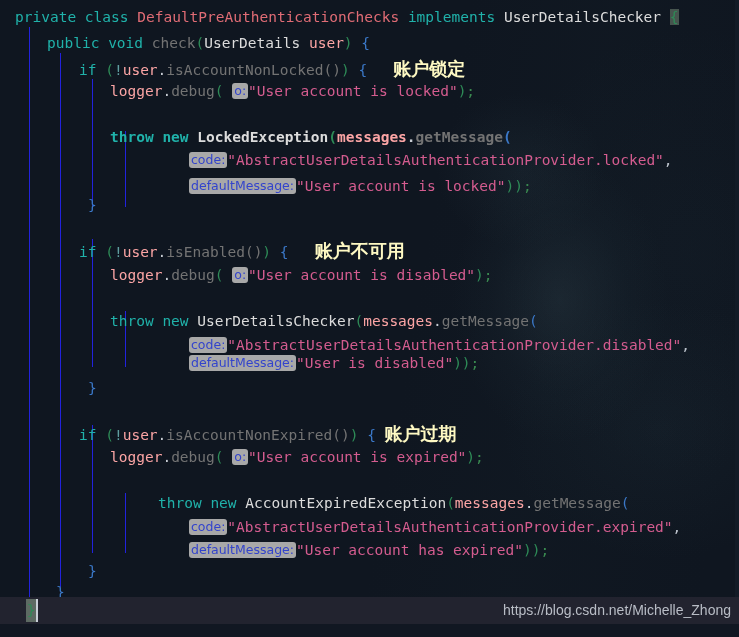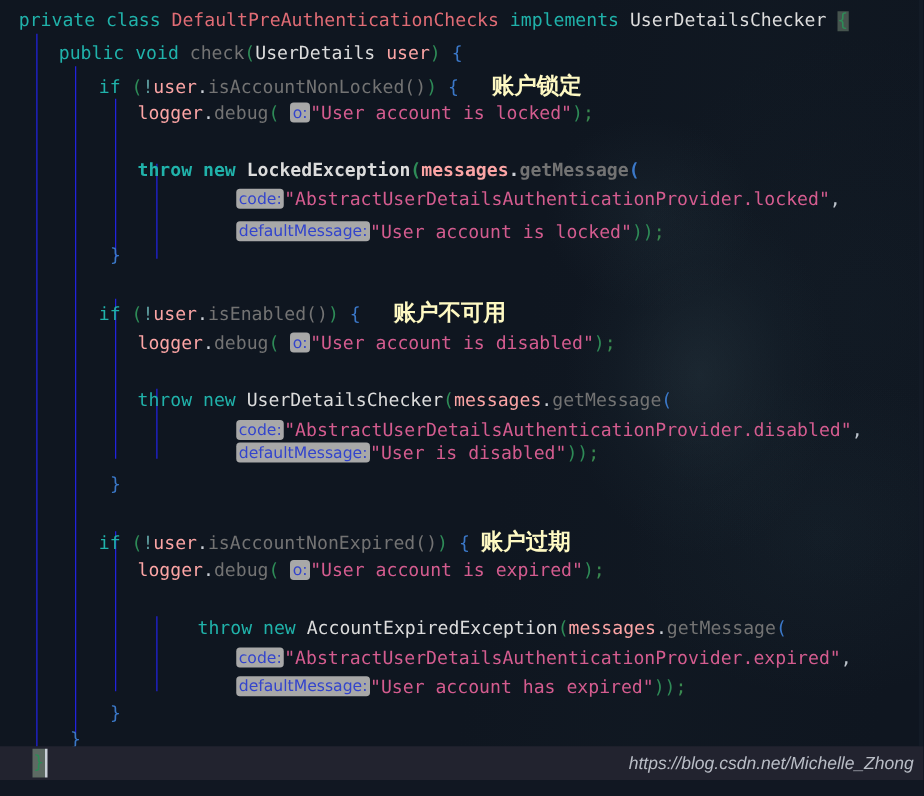--- a/index.html
+++ b/index.html
@@ -109,21 +109,20 @@
   }
   #watermark {
     position: absolute;
     right: 8px;
     top: 0;
     height: 29px;
     line-height: 27px;
     color: #b9bdc6;
     font-size: 14px;
     font-family: "Liberation Sans", sans-serif;
-    font-style: italic;
   }
   #cursor-brace {
     position: absolute;
     left: 26px;
     top: 2px;
     width: 10px;
     height: 23px;
     background: #5d6a63;
     color: #2e8b57;
     font-size: 14.5px;

